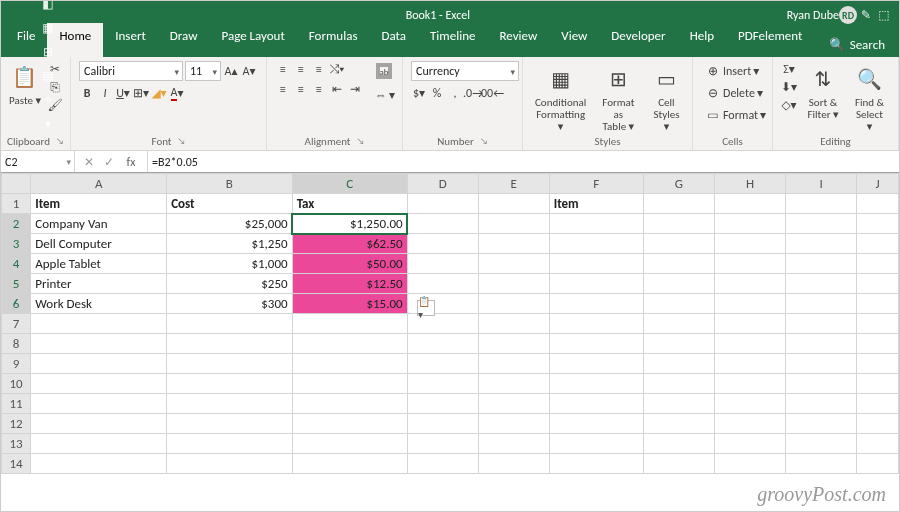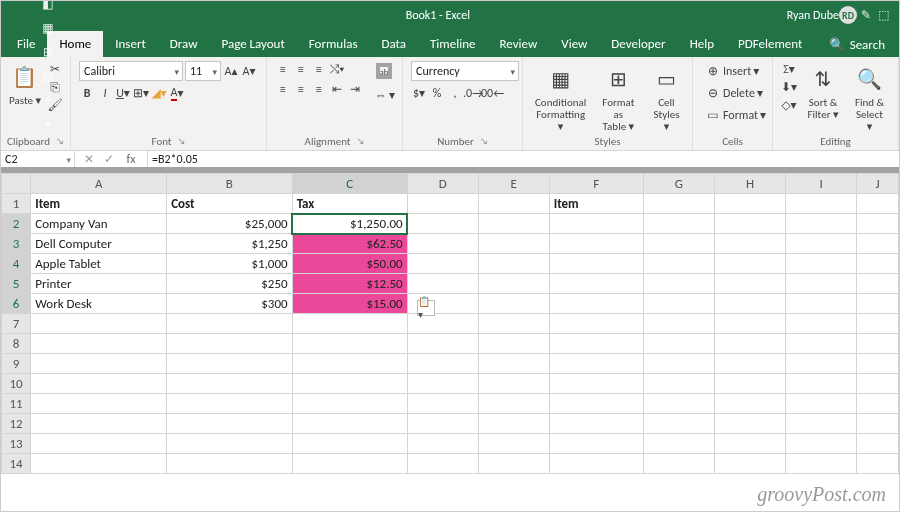--- a/index.html
+++ b/index.html
@@ -11,42 +11,42 @@
   .titlebar .qat-btn { width: 18px; height: 18px; display: flex; align-items: center; justify-content: center; opacity: .9; cursor: pointer; }
   .titlebar .autosave { display: flex; gap: 4px; align-items: center; font-size: 11px; }
   .titlebar .toggle { width: 36px; height: 20px; border: 1px solid rgba(255,255,255,.7); border-radius: 8px; display: flex; align-items: center; padding: 0 2px; font-size: 8px; color: #fff; }
   .titlebar .toggle .knob { width: 8px; height: 8px; background: #fff; border-radius: 50%; margin-right: 2px; }
   .titlebar .title { flex: 1; text-align: center; font-size: 12px; }
   .titlebar .right { display: flex; align-items: center; font-size: 12px; }
   .titlebar .avatar { width: 18px; height: 18px; border-radius: 50%; background: #e1dfdd; color: #217346; display: flex; align-items: center; justify-content: center; font-size: 10px; font-weight: bold; }
 
   
   .menubar { background: #217346; height: 28px; display: flex; align-items: flex-end; padding: 0 4px; gap: 0; color: #fff; font-size: 13px; }
-  .menubar .tab { padding: 5px 12px 6px 12px; cursor: pointer; }
+  .menubar .tab { padding: 5px 12px 14px 12px; cursor: pointer; }
   .menubar .tab.active { background: #f3f2f1; color: #000000; }
   .menubar .search-box { display:flex; align-items:center; gap:4px; padding: 5px 10px; }
   .menubar .spacer { flex: 1; }
 
   
   .ribbon { background: #f3f2f1; border-bottom: 1px solid #d6d6d6; height: 94px; display: flex; }
   .ribbon-group { border-right: 1px solid #e1dfdd; padding: 4px 8px 2px 8px; display: flex; flex-direction: column; justify-content: space-between; }
   .ribbon-group .body { display: flex; gap: 6px; align-items: flex-start; height: 66px; }
   .ribbon-group .label { font-size: 11px; color: #666; text-align: center; padding-top:2px; display:flex; justify-content:center; gap:6px;}
   .ribbon-group .label .dlg { font-size: 9px; color:#888; }
   .rbtn { padding: 2px 4px; display: flex; align-items: center; justify-content: center; cursor: pointer; color:#444; }
   .stackv { display: flex; flex-direction: column; gap: 2px; }
   .stackh { display: flex; gap: 2px; align-items: center; }
   .mini-ico { width: 16px; height: 16px; display:inline-flex; align-items:center; justify-content:center; font-size:12px; }
   .big-ico { width: 32px; height: 32px; display:flex; align-items:center; justify-content:center; font-size:20px; }
   .dropdown { border: 1px solid #c8c6c4; background: #fff; height: 20px; display:flex; align-items:center; padding:0 18px 0 4px; font-size:12px; position:relative; }
   .dropdown::after { content:"▾"; position:absolute; right:3px; font-size:9px; color:#666; }
   .small-txt { font-size: 11px; color: #444; text-align:center; line-height:1.1; }
 
   
-  .formula-row { height: 22px; border-bottom: 6px solid #a3a3a3; display: flex; align-items: center; background:#fff; }
+  .formula-row { height: 22px; border-bottom: 1px solid #a3a3a3; display: flex; align-items: center; background:#fff; }
   .name-box { width: 74px; border-right: 1px solid #d6d6d6; height:100%; display:flex; align-items:center; padding:0 4px; font-size:12px; position:relative; }
   .name-box::after { content:"▾"; position:absolute; right:3px; font-size:9px; color:#888; }
   .fx-btn { width: 24px; text-align:center; color:#666; padding:0 4px; cursor:pointer; }
   .fb-btn { width:20px; text-align:center; color:#999; cursor:pointer; }
   .formula-input { flex:1; padding:0 4px; font-size:12px; }
 
   
   .grid-wrap { position: relative; }
   table.grid { border-collapse: collapse; table-layout: fixed; width: 100%; }
   table.grid th, table.grid td { border: 1px solid #d4d4d4; height: 20px; font-size: 13px; padding: 0 4px; overflow: hidden; white-space: nowrap; }

